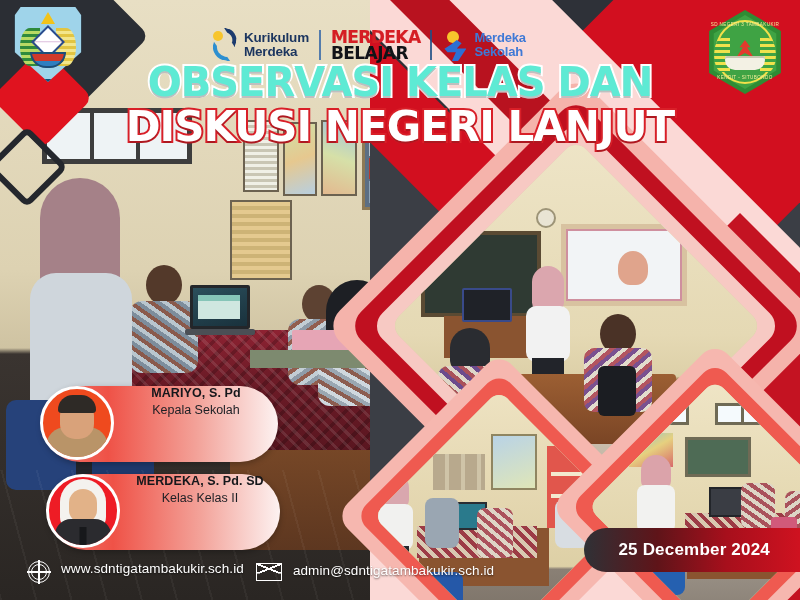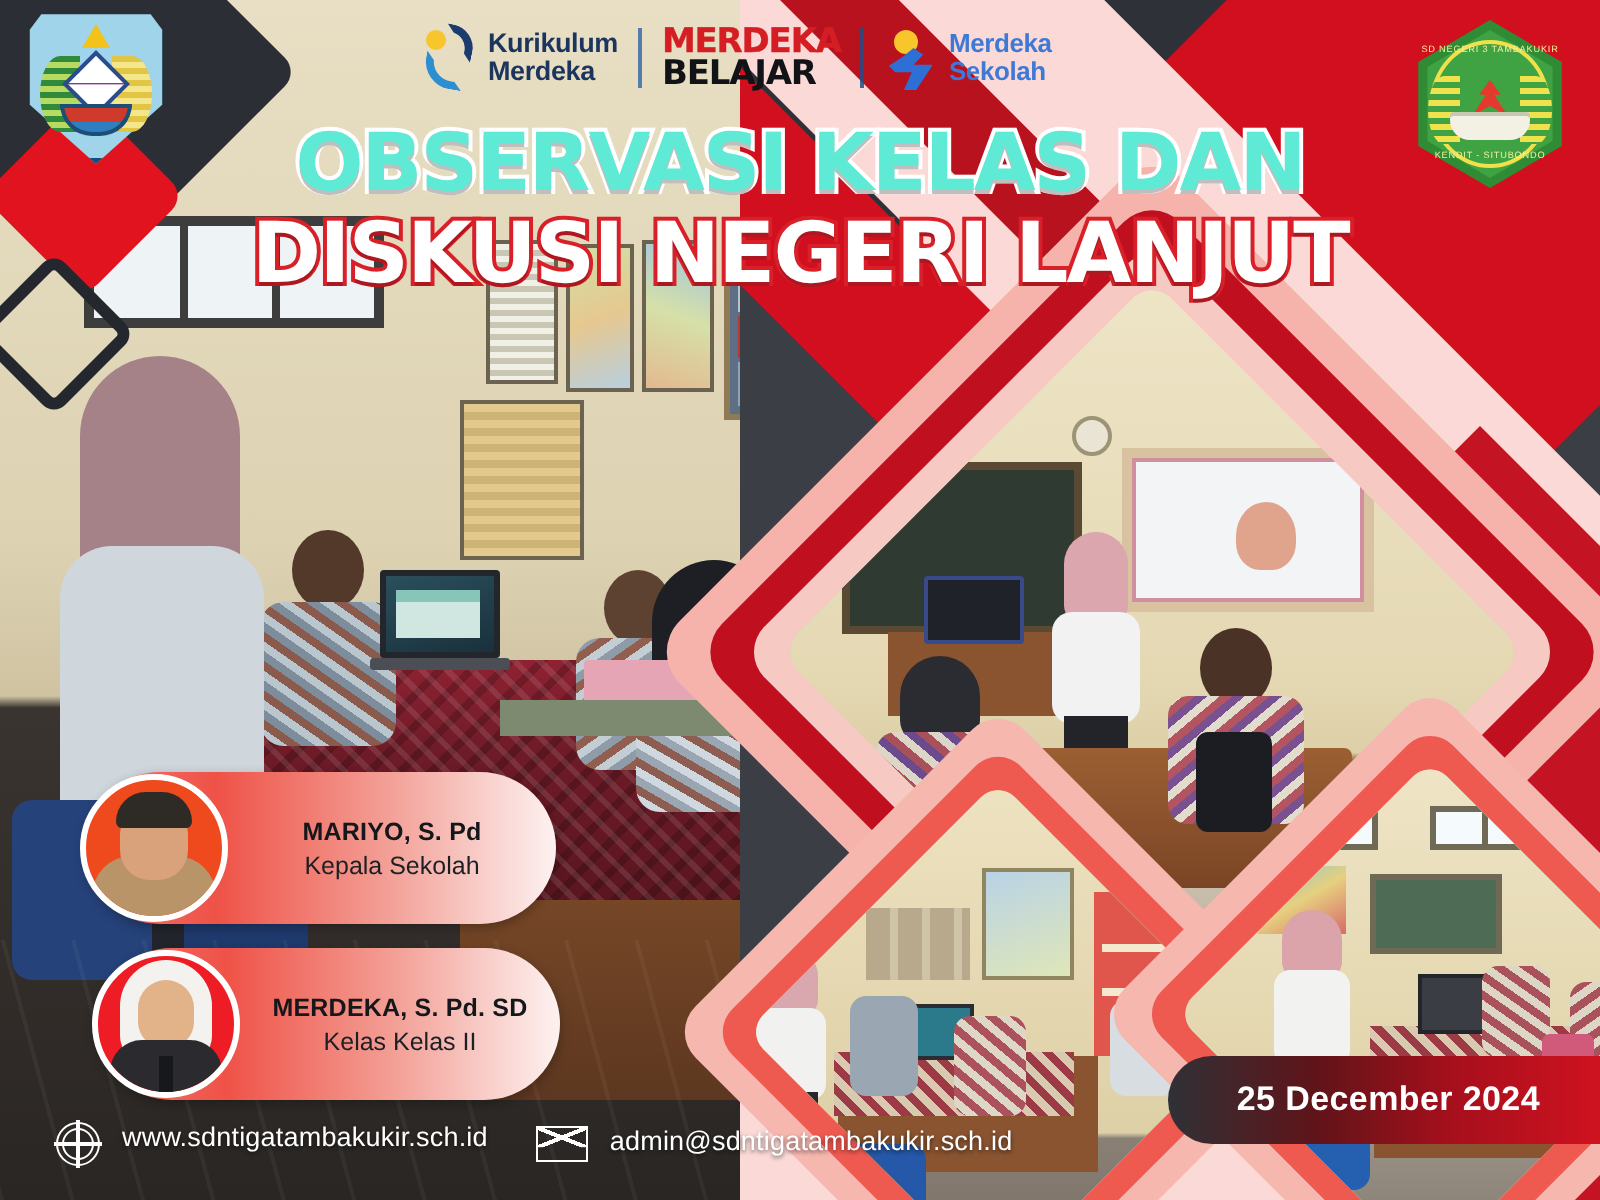--- a/index.html
+++ b/index.html
@@ -245,21 +245,21 @@
   .pbr-t .l{position:absolute;left:4px;top:74px;width:30px;height:36px;background:#f0f0ee;}
   .pbr-s1{position:absolute;left:166px;top:116px;width:34px;height:46px;border-radius:8px;
     background:repeating-linear-gradient(35deg,#a9525b 0 4px,#ddd5c5 4px 8px);}
   .pbr-s2{position:absolute;left:210px;top:124px;width:32px;height:44px;border-radius:8px;
     background:repeating-linear-gradient(-35deg,#a9525b 0 4px,#ddd5c5 4px 8px);}
   .pbr-bag{position:absolute;left:196px;top:150px;width:26px;height:24px;background:#d15a7a;border-radius:4px;}
   .pbr-chair{position:absolute;left:66px;top:176px;width:44px;height:52px;background:#2560b0;border-radius:8px;}
 
   
   .logo-strip {
-    position:absolute; left:212px; top:6px; height:46px;
+    position:absolute; left:212px; top:22px; height:46px;
     display:flex; align-items:center; gap:10px; z-index:30;
   }
   .logo-km { display:flex; align-items:center; gap:6px; }
   .km-mark { position:relative; width:26px; height:32px; }
   .km-dot { position:absolute; left:1px; top:2px; width:10px; height:10px; border-radius:50%; background:#f7c52c; }
   .km-swoosh-top { position:absolute; left:10px; top:0; width:15px; height:17px;
      border:4px solid #1c3b6e; border-left-color:transparent; border-bottom-color:transparent;
      border-radius:0 12px 0 0; transform: rotate(12deg); }
   .km-swoosh-bot { position:absolute; left:0px; top:14px; width:20px; height:17px;
      border:4px solid #2d8fd0; border-top-color:transparent; border-right-color:transparent;
@@ -356,21 +356,21 @@
   }
   .er-leaf-l{position:absolute;left:8px;top:28px;width:16px;height:34px;border-radius:50% 0 0 50%;
     background:repeating-linear-gradient(to bottom,#f0e24c 0 3px,#3fa344 3px 6px);}
   .er-leaf-r{position:absolute;right:8px;top:28px;width:16px;height:34px;border-radius:0 50% 50% 0;
     background:repeating-linear-gradient(to bottom,#f0e24c 0 3px,#3fa344 3px 6px);}
   .er-top-txt{position:absolute;left:0;right:0;top:12px;text-align:center;font-size:4.6px;color:#f4ef9a;letter-spacing:.4px;}
   .er-bot-txt{position:absolute;left:0;right:0;bottom:14px;text-align:center;font-size:4.6px;color:#f4ef9a;letter-spacing:.4px;}
 
   
   .badge {
-    position:absolute; z-index:36; display:flex; align-items:center;
+    position:absolute; z-index:36; display:flex; 
     height:76px; border-radius:38px;
     background: linear-gradient(to right, #f07a72 0%, #ef5247 28%, #f3a39a 66%, #fdf2f1 100%);
     box-shadow: 0 2px 6px rgba(0,0,0,.28);
   }
   .badge.b1 { left:42px; top:386px; width:236px; }
   .badge.b2 { left:48px; top:474px; width:232px; }
   .avatar {
     width:74px; height:74px; border-radius:50%; flex:0 0 74px;
     border:3px solid #ffffff; overflow:hidden; position:relative;
     margin-left:-2px;
@@ -395,21 +395,21 @@
   .badge-name { font-size:12.5px; font-weight:700; color:#15171b; letter-spacing:.1px; }
   .badge-role { font-size:12.5px; font-weight:400; color:#1c1f24; margin-top:3px; }
 
   
   .footer {
     position:absolute; left:0; bottom:0; width:800px; height:56px; z-index:40;
     display:flex; align-items:center;
   }
   .f-item { display:flex; align-items:flex-start; gap:11px; }
   .f-item.web { margin-left:28px; }
-  .f-item.mail { margin-left:24px; }
+  .f-item.mail { margin-left:12px; }
   .f-text { color:#ffffff; font-size:13.5px; letter-spacing:.1px; text-shadow:0 1px 2px rgba(0,0,0,.6); }
   .globe { width:22px; height:22px; border-radius:50%; border:1.8px solid #fff; position:relative; }
   .globe::before{content:"";position:absolute;left:50%;top:-1.8px;bottom:-1.8px;width:1.8px;margin-left:-0.9px;background:#fff;}
   .globe::after{content:"";position:absolute;left:-1.8px;right:-1.8px;top:50%;height:1.8px;margin-top:-0.9px;background:#fff;}
   .globe i{position:absolute;left:2px;right:2px;top:50%;height:16px;margin-top:-8px;border:1.8px solid #fff;border-radius:50%;}
   .env { width:26px; height:18px; border:1.8px solid #fff; position:relative; }
   .env::after{content:"";position:absolute;left:0;top:0;width:100%;height:100%;
      background:linear-gradient(to bottom right, transparent calc(50% - 1px), #fff calc(50% - 1px), #fff calc(50% + 1px), transparent calc(50% + 1px)) ,
                 linear-gradient(to bottom left, transparent calc(50% - 1px), #fff calc(50% - 1px), #fff calc(50% + 1px), transparent calc(50% + 1px));
      background-size:100% 60%, 100% 60%; background-repeat:no-repeat;}

